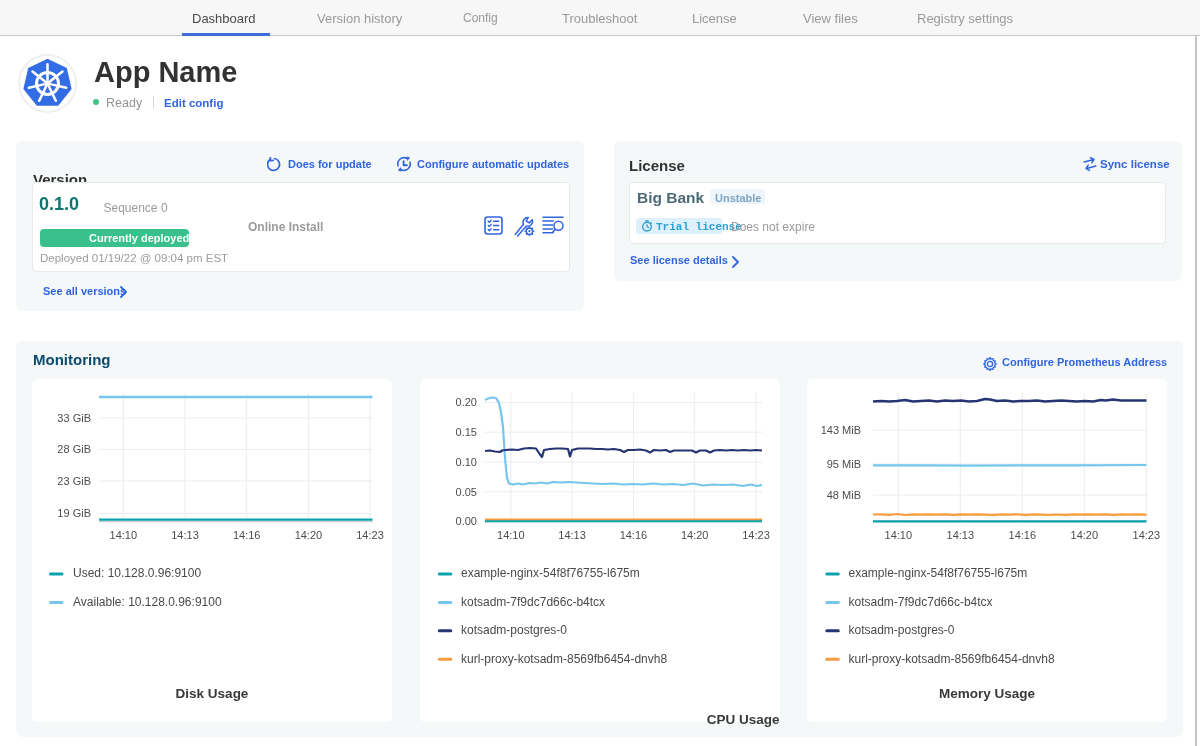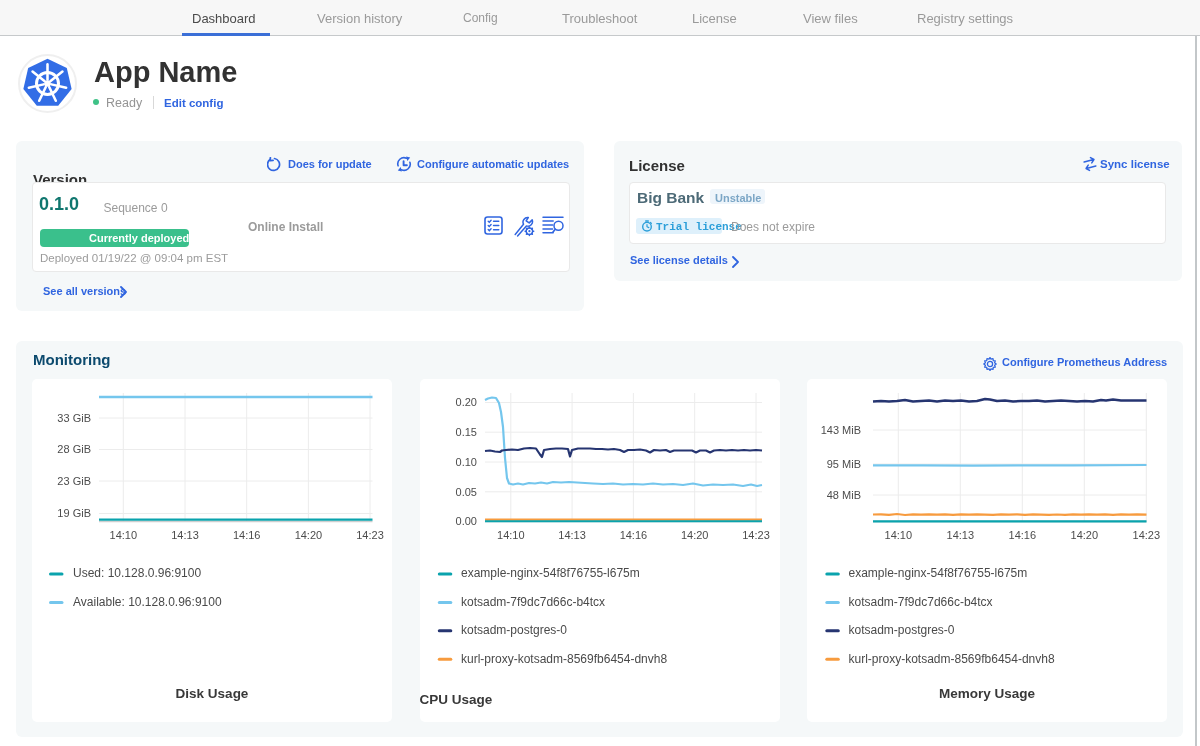--- a/index.html
+++ b/index.html
@@ -261,14 +261,14 @@
 <div class="abs" style="left:461px;top:567.3px;font-size:12px;color:#4a4a4a;line-height:1;">example-nginx-54f8f76755-l675m</div>
 <div class="abs" style="left:461px;top:595.7px;font-size:12px;color:#4a4a4a;line-height:1;">kotsadm-7f9dc7d66c-b4tcx</div>
 <div class="abs" style="left:461px;top:624.1px;font-size:12px;color:#4a4a4a;line-height:1;">kotsadm-postgres-0</div>
 <div class="abs" style="left:461px;top:652.5px;font-size:12px;color:#4a4a4a;line-height:1;">kurl-proxy-kotsadm-8569fb6454-dnvh8</div>
 <div class="abs" style="left:848.5px;top:567.3px;font-size:12px;color:#4a4a4a;line-height:1;">example-nginx-54f8f76755-l675m</div>
 <div class="abs" style="left:848.5px;top:595.7px;font-size:12px;color:#4a4a4a;line-height:1;">kotsadm-7f9dc7d66c-b4tcx</div>
 <div class="abs" style="left:848.5px;top:624.1px;font-size:12px;color:#4a4a4a;line-height:1;">kotsadm-postgres-0</div>
 <div class="abs" style="left:848.5px;top:652.5px;font-size:12px;color:#4a4a4a;line-height:1;">kurl-proxy-kotsadm-8569fb6454-dnvh8</div>
 
 <div class="abs b" style="left:32px;top:686.8px;width:360px;text-align:center;font-size:13.5px;color:#383838;line-height:1;">Disk Usage</div>
-<div class="abs b" style="left:419.5px;top:693px;width:360px;text-align:left;font-size:13.5px;color:#383838;line-height:1;">CPU Usage</div>
+<div class="abs b" style="left:419.5px;top:713px;width:360px;text-align:right;font-size:13.5px;color:#383838;line-height:1;">CPU Usage</div>
 <div class="abs b" style="left:807px;top:686.8px;width:360px;text-align:center;font-size:13.5px;color:#383838;line-height:1;">Memory Usage</div>
 
 </body></html>

